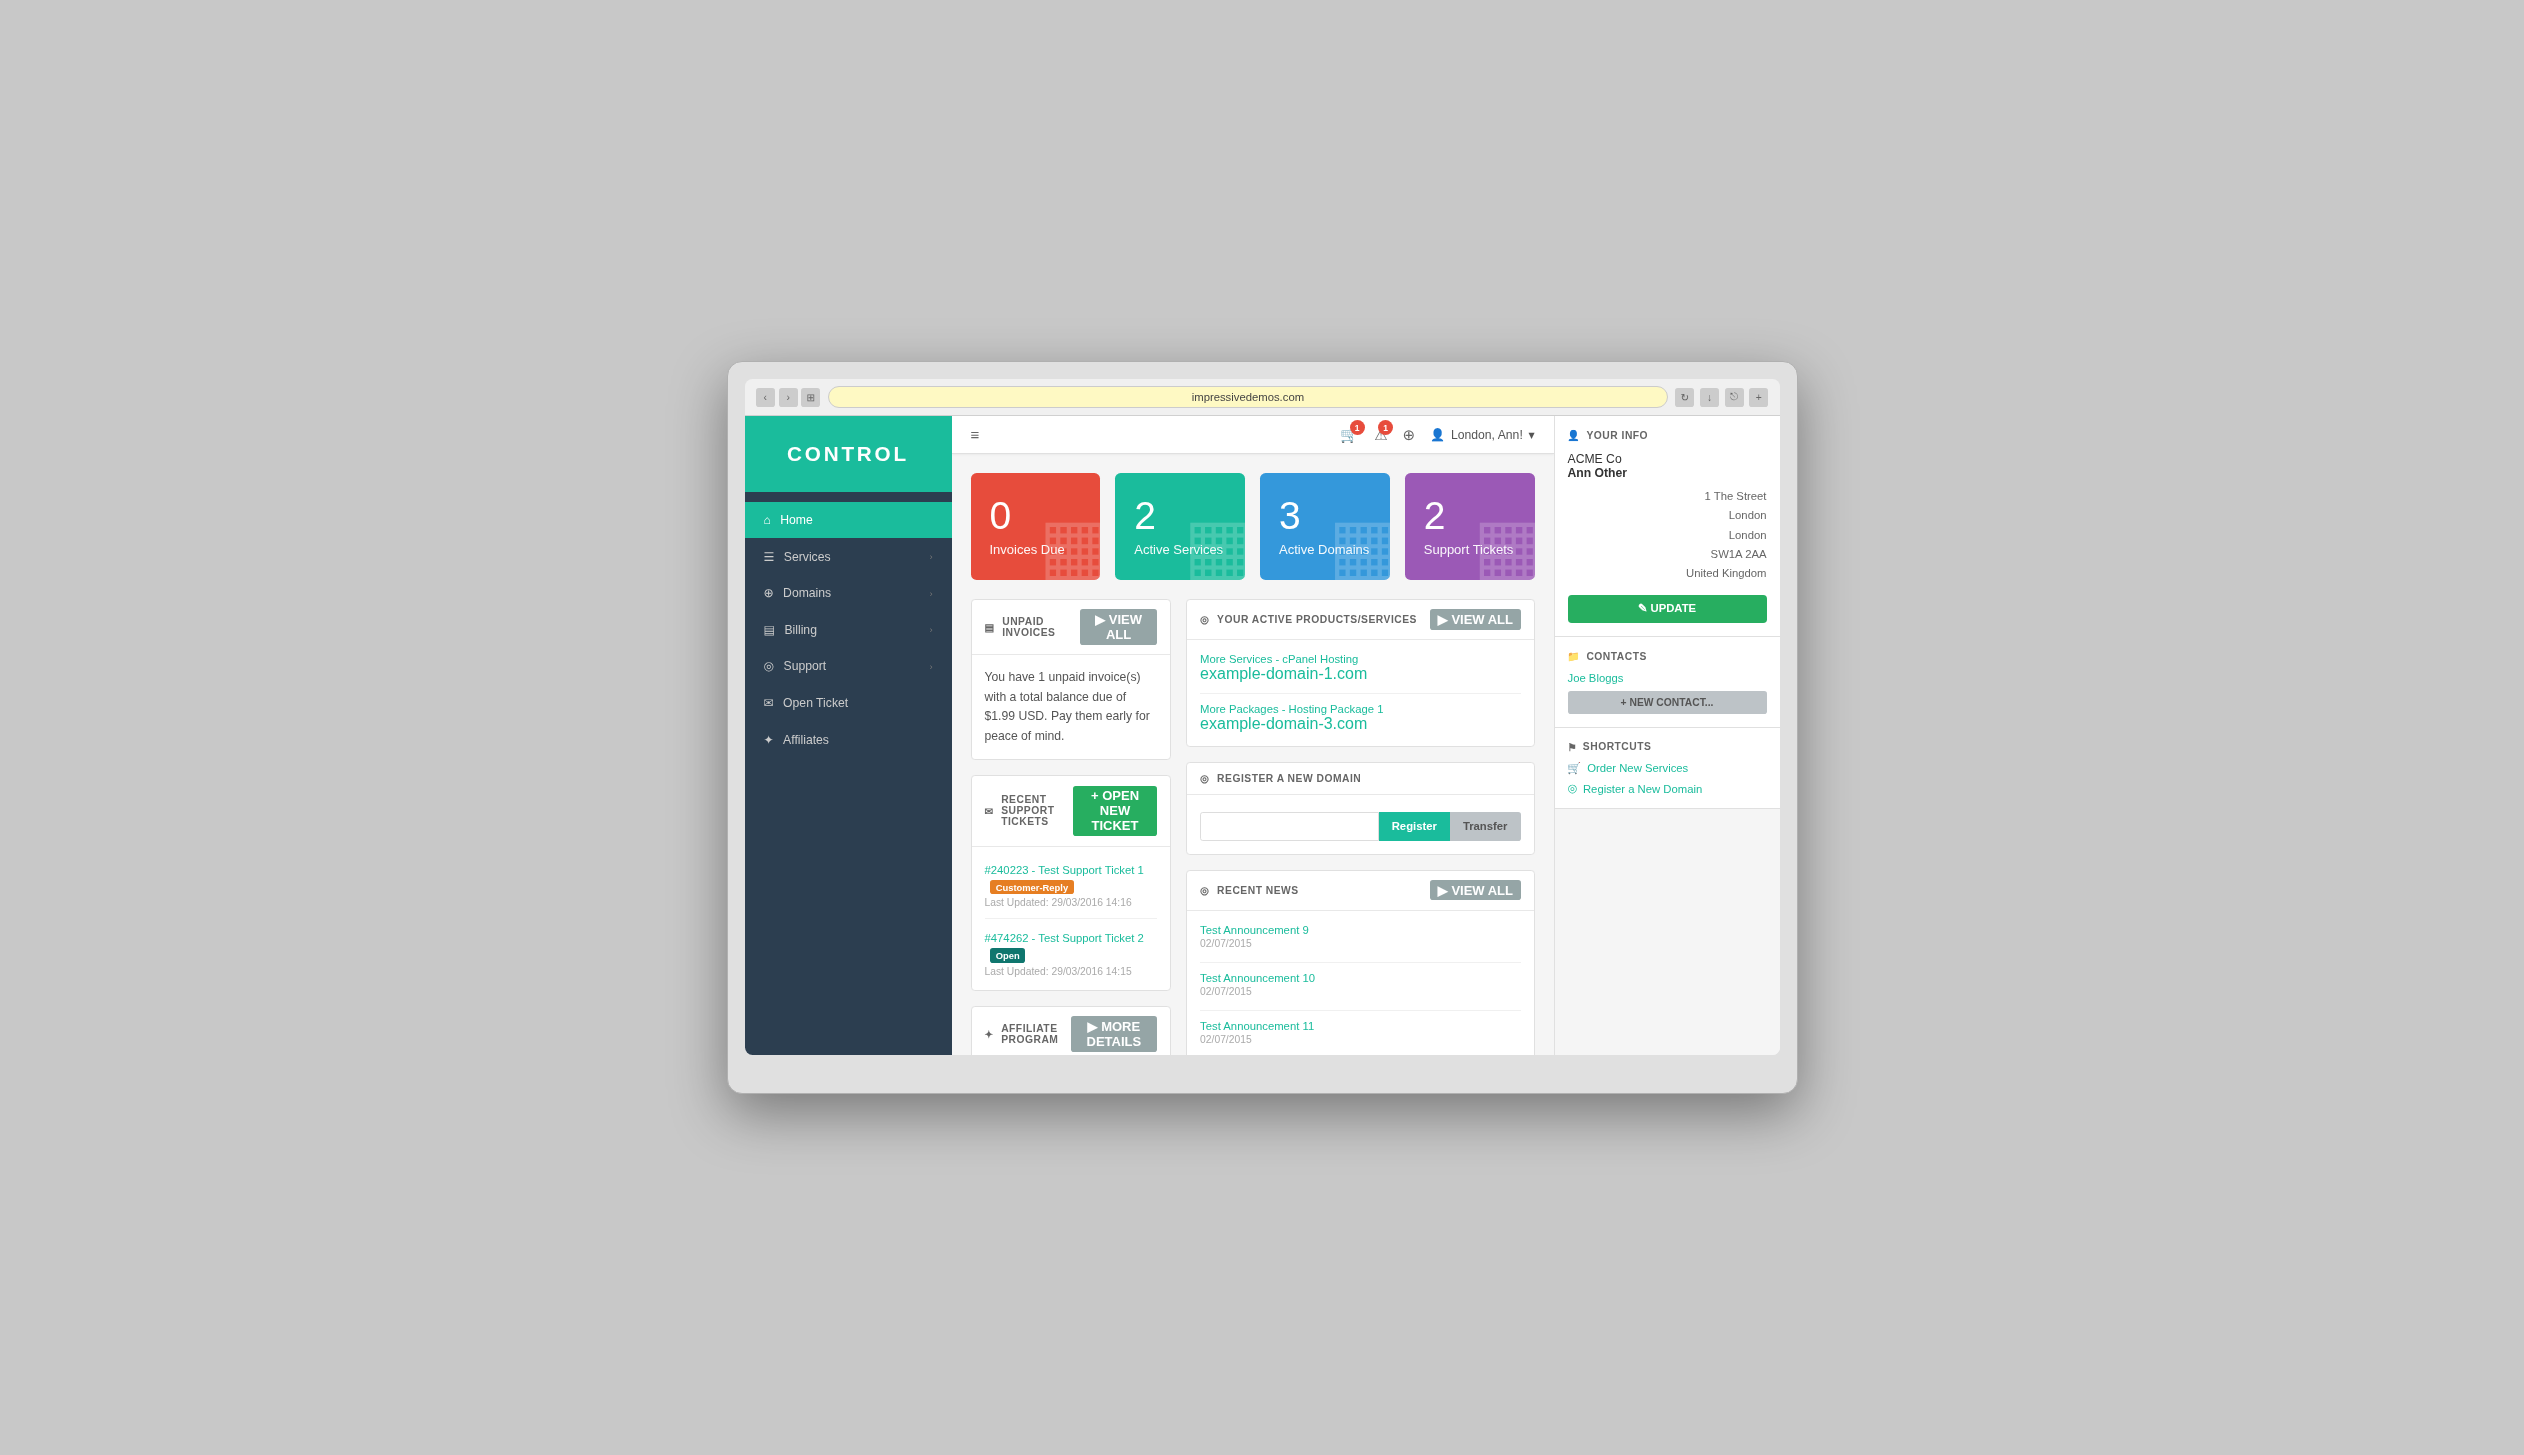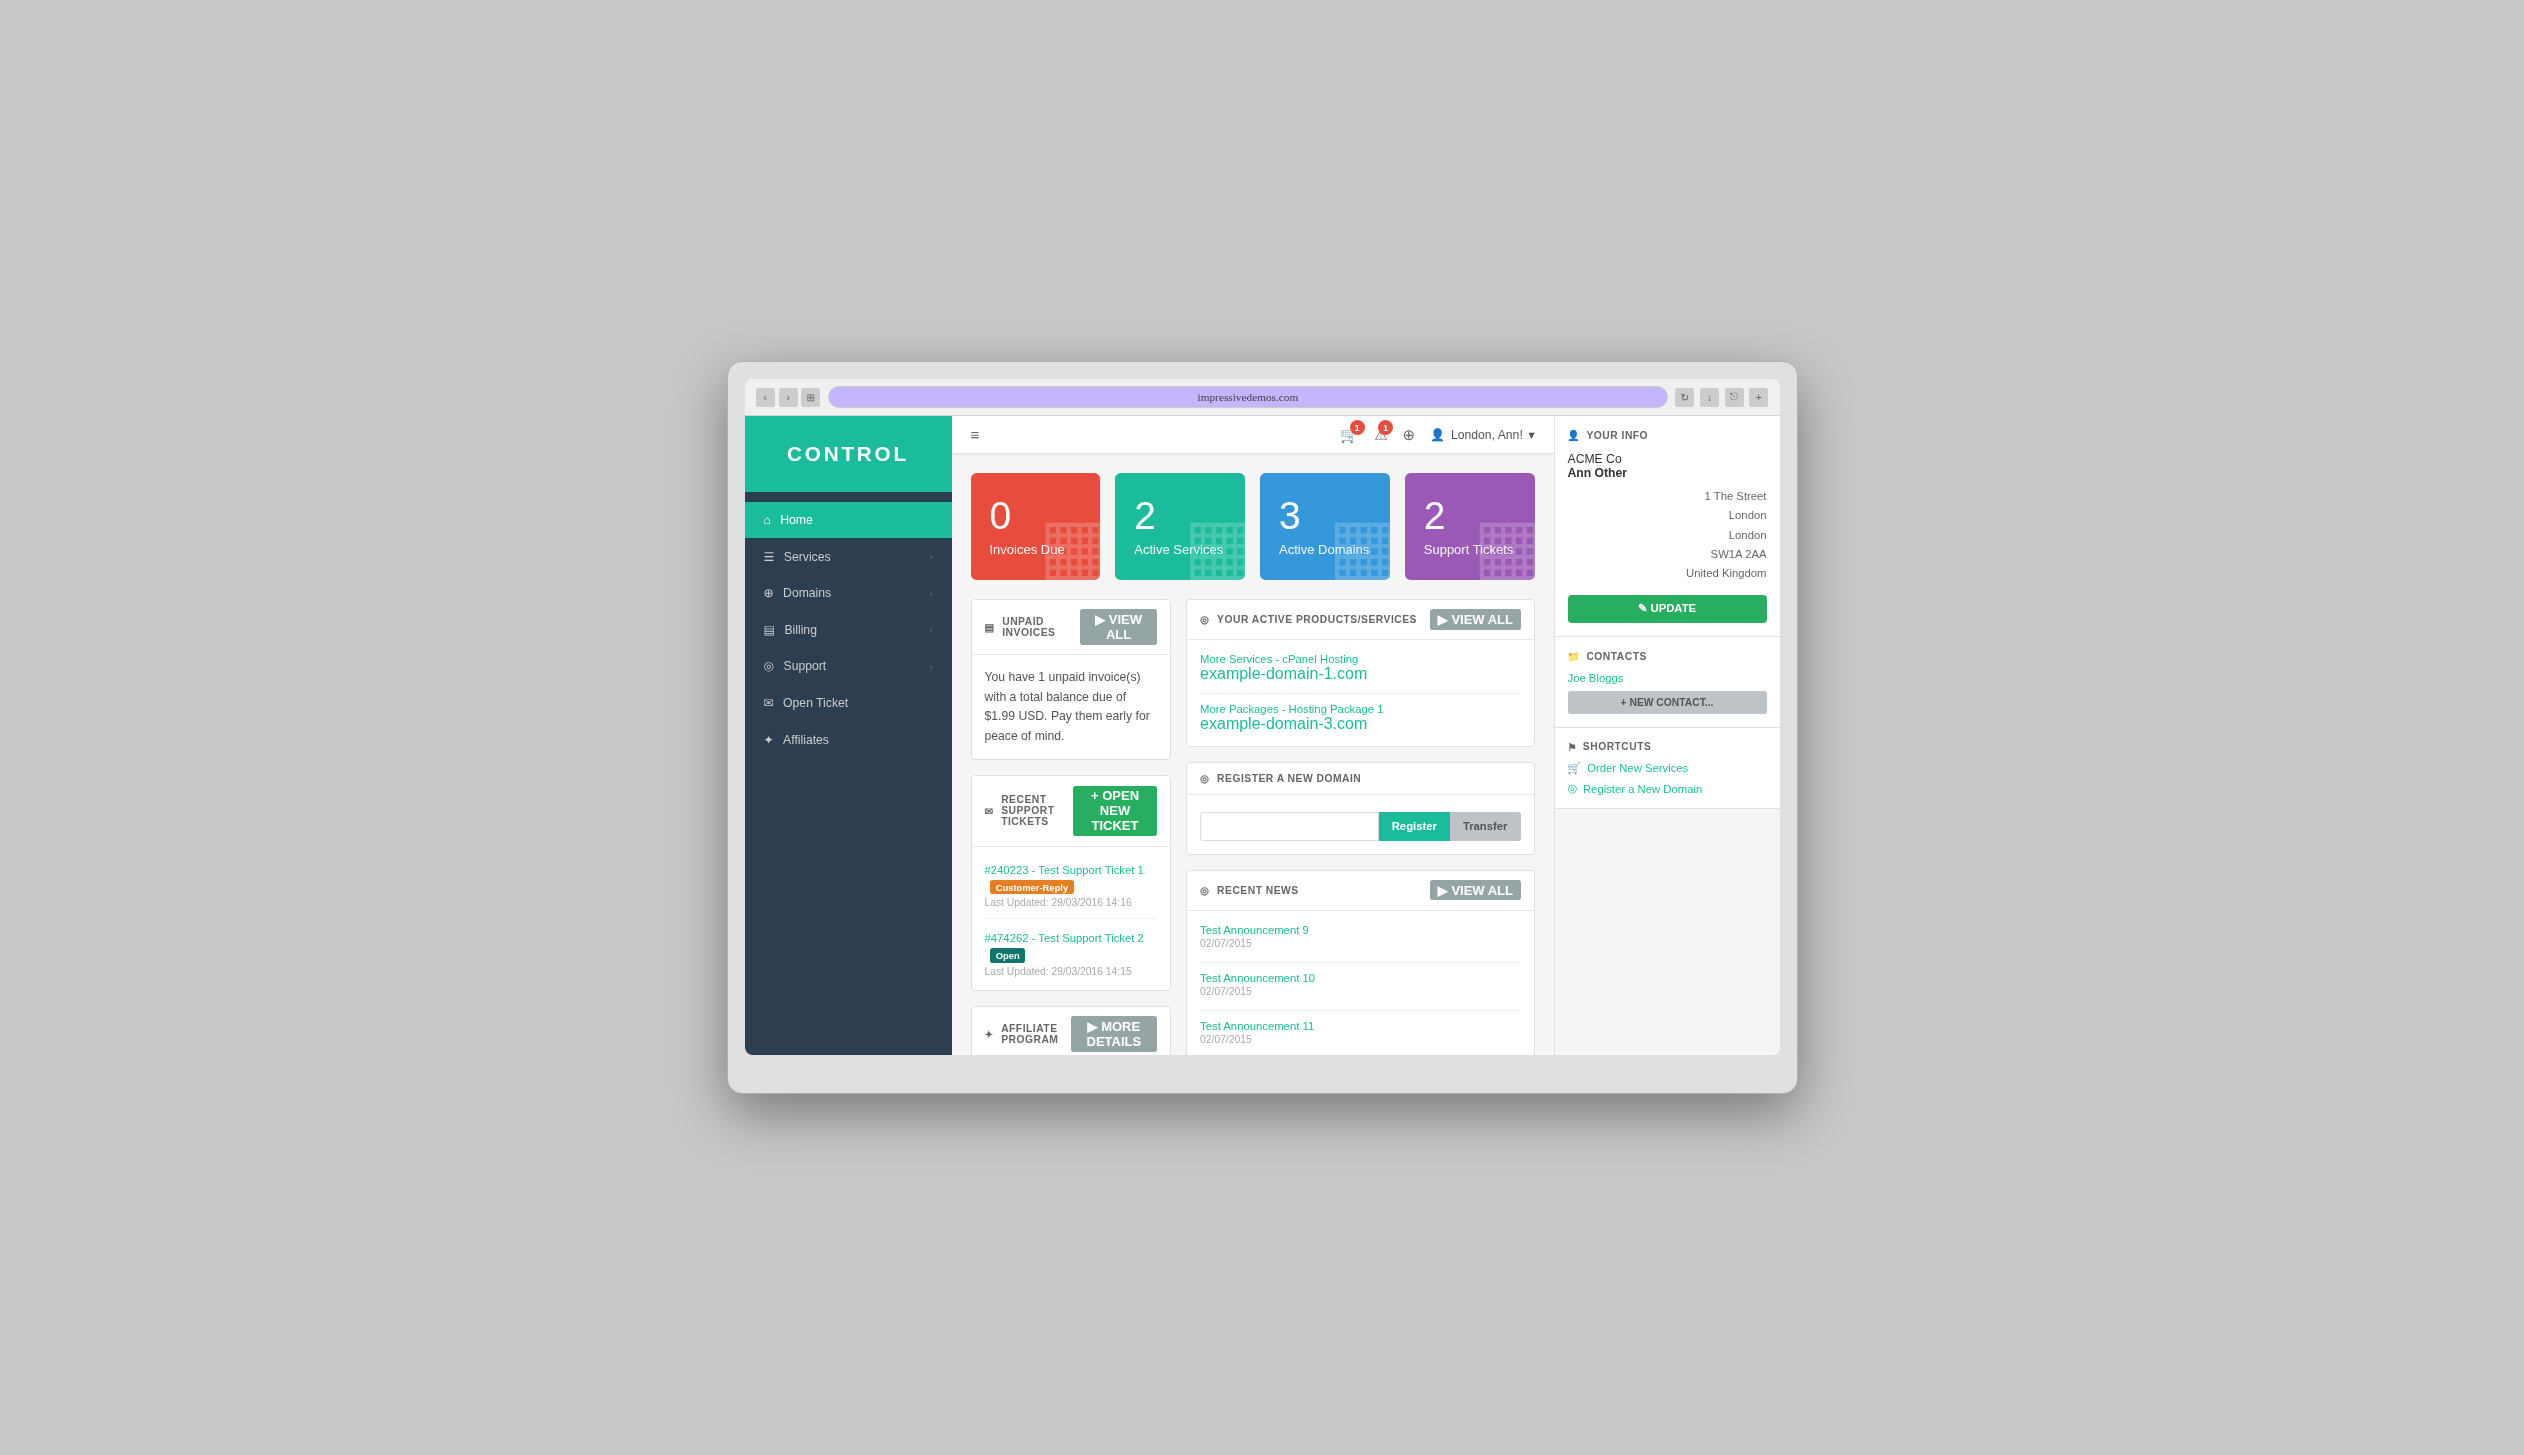--- a/index.html
+++ b/index.html
@@ -28,28 +28,27 @@
       padding: 7.5px 11.3px;
       display: flex;
       align-items: center;
       gap: 7.5px;
       border-bottom: 0.9px solid #d0d0d0;
     }
     .browser-nav { display:flex; gap:3.8px; }
     .browser-nav span { background:#ccc; width:19px; height:19px; border-radius:2.8px; display:flex; align-items:center; justify-content:center; font-size:10.3px; color:#666; cursor:pointer; }
     .browser-address-bar {
       flex: 1;
-      background: #c4b5fd;
+      background: #fef9c3;
       border: 0.9px solid #ccc;
       border-radius: 11.3px;
       padding: 3.8px 15px;
       font-size: 11.3px;
       color: #444;
       text-align: center;
-      font-family: Liberation Serif, serif;
     }
     .browser-actions { display:flex; gap:5.6px; }
     .browser-actions span { background:#ccc; width:19px; height:19px; border-radius:2.8px; display:flex; align-items:center; justify-content:center; font-size:10.3px; color:#666; cursor:pointer; }
 
     .browser-content {
       background: #f5f5f5;
       border-radius: 0 0 7.5px 7.5px;
       overflow: hidden;
       display: flex;
       height: 639px;

